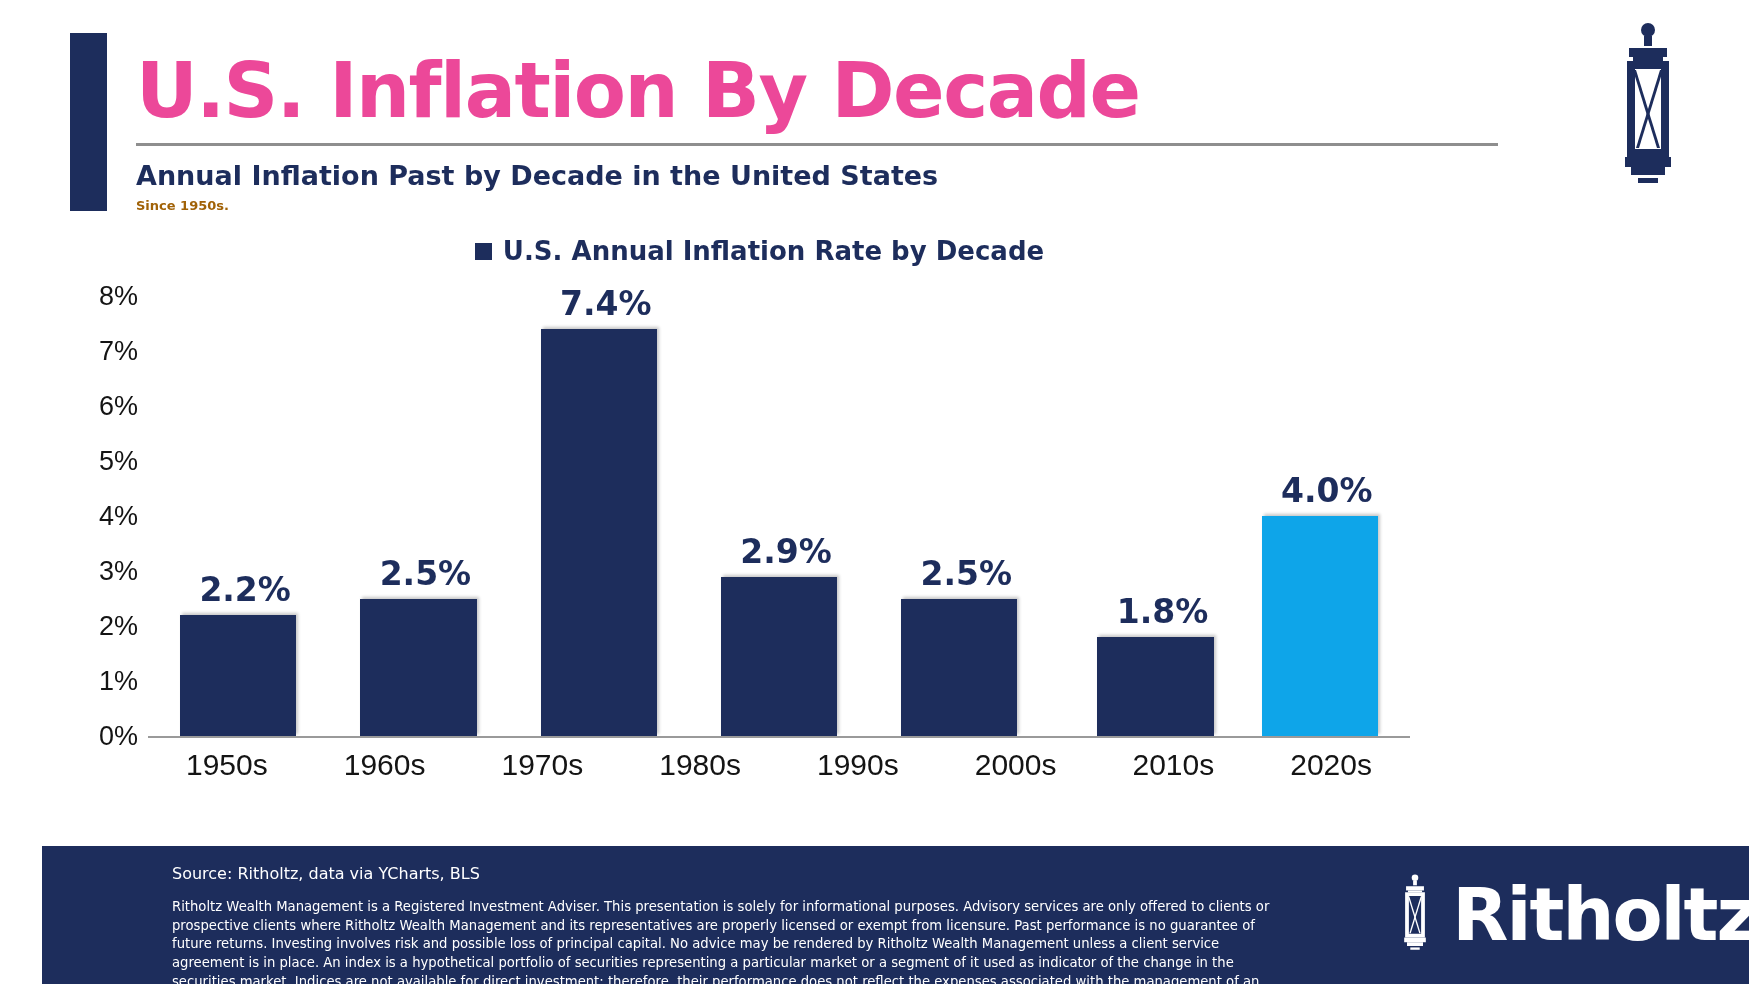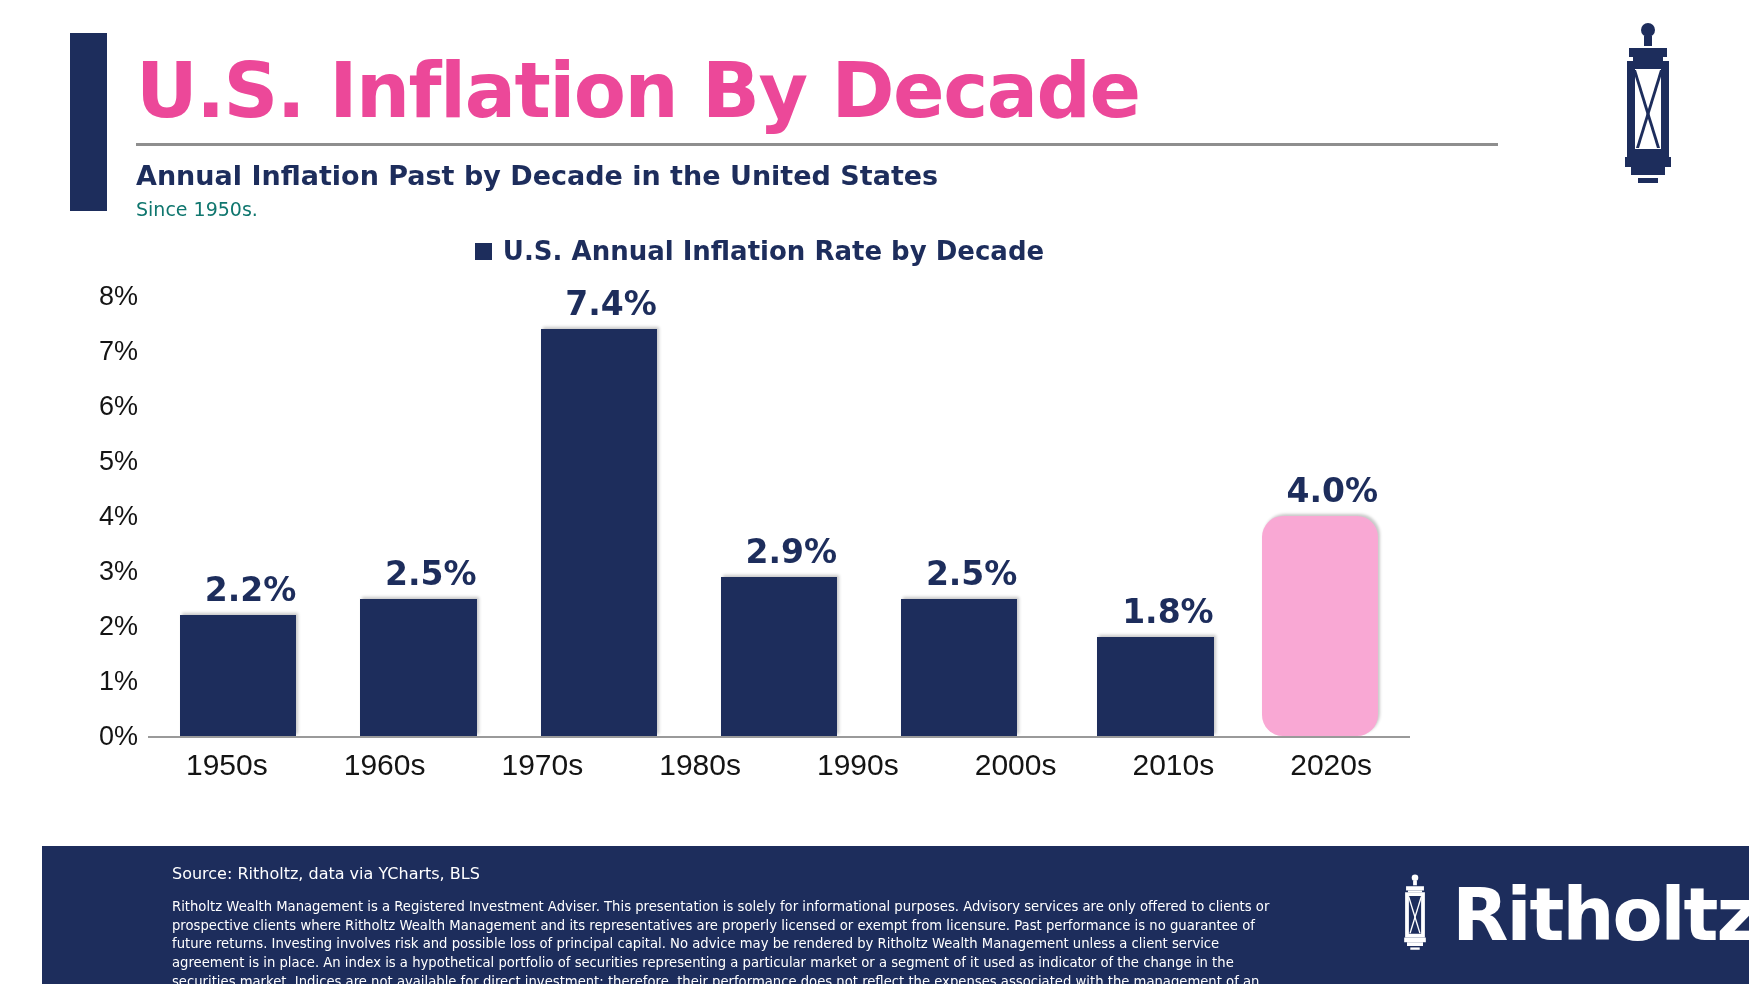--- a/index.html
+++ b/index.html
@@ -69,23 +69,23 @@
     font-weight: bold;
     color: #1d2d5c;
     white-space: nowrap;
   }
 
   .subtitle-note {
     position: absolute;
     left: 136px;
     top: 198px;
     font-family: "DejaVu Sans", sans-serif;
-    font-size: 19px;
-    font-weight: normal;
-    color: #0f766e;
+    font-size: 13px;
+    font-weight: bold;
+    color: #a16207;
     white-space: nowrap;
   }
 
   .header-logo {
     position: absolute;
     right: 58px;
     top: 22px;
     width: 86px;
     height: 170px;
   }
@@ -171,23 +171,23 @@
 
   .bar {
     width: 64.5%;
     background: #1d2d5c;
     box-shadow: 2px -2px 3px rgba(0,0,0,0.22);
     position: relative;
   }
 
   .bar-value {
     position: absolute;
-    left: 0;
+    left: 7px;
     width: 100%;
-    text-align: right;
+    text-align: center;
     top: -45px;
     font-family: "DejaVu Sans", sans-serif;
     font-size: 33px;
     font-weight: bold;
     color: #1d2d5c;
     white-space: nowrap;
   }
 
   .xticks {
     position: absolute;
@@ -334,21 +334,21 @@
           <div class="bar" style="height: 31.25%; background: rgb(29, 45, 92);">
             <div class="bar-value">2.5%</div>
           </div>
         </div>
         <div class="bar-slot">
           <div class="bar" style="height: 22.5%; background: rgb(29, 45, 92); margin-left: 32px;">
             <div class="bar-value">1.8%</div>
           </div>
         </div>
         <div class="bar-slot">
-          <div class="bar" style="height: 50%; background: #f9a8d4; border-radius: 21px;">
+          <div class="bar" style="height: 50%; background: #0ea5e9;">
             <div class="bar-value">4.0%</div>
           </div>
         </div>
       </div>
 
     <div class="axis-line"></div>
 
     <div class="xticks" id="xticks">
         <div class="xtick">1950s</div>
         <div class="xtick">1960s</div>

